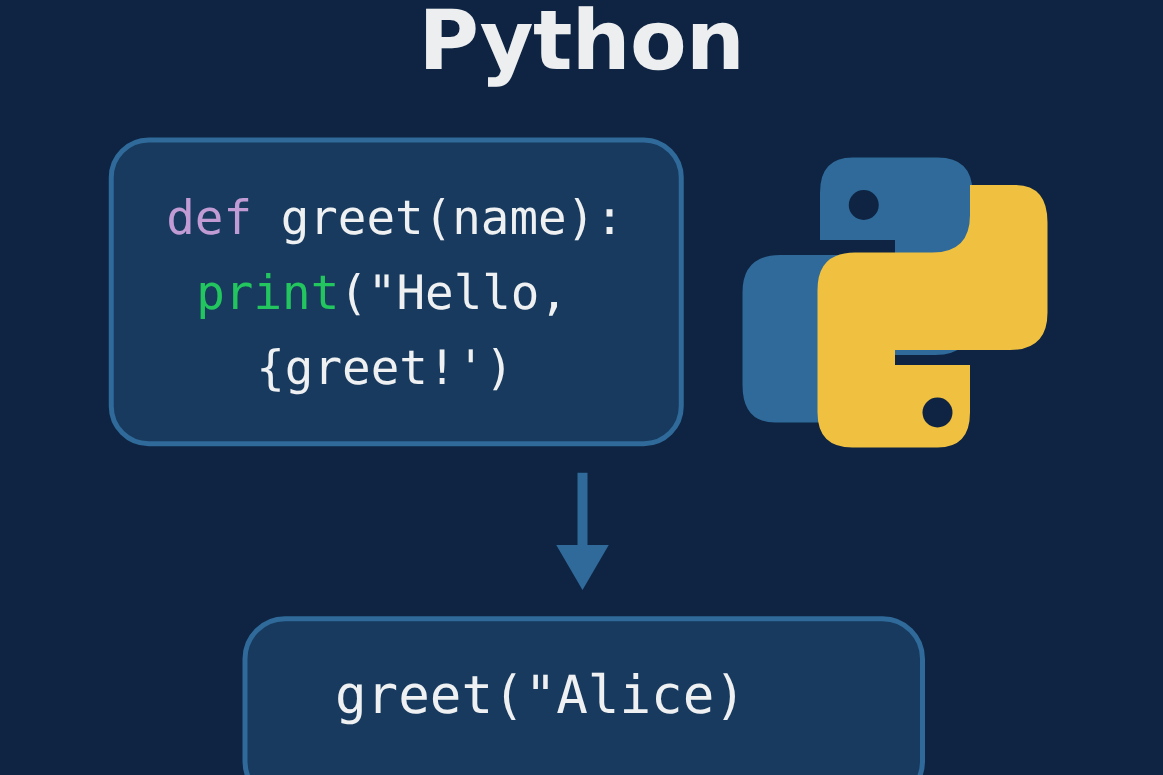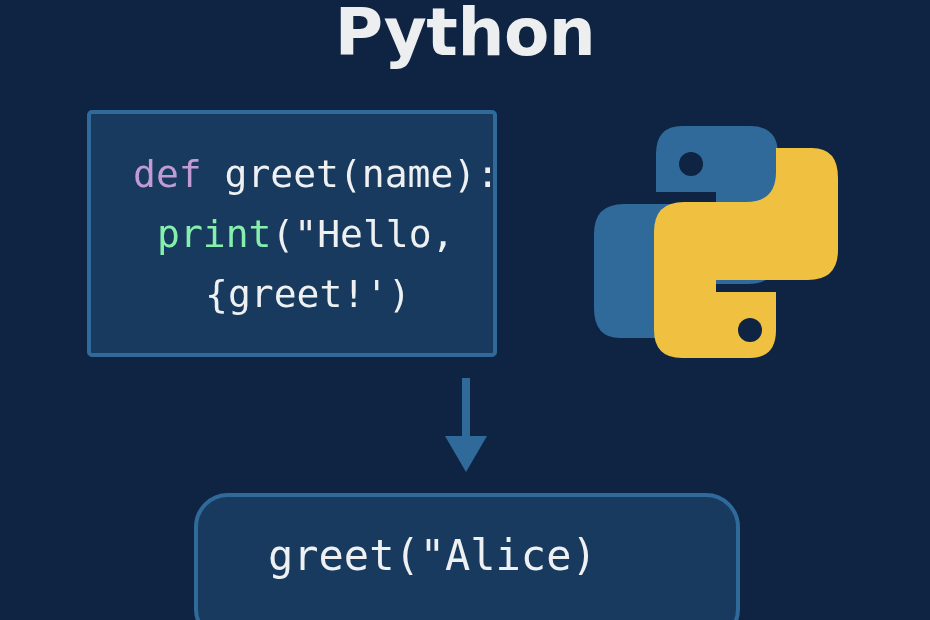--- a/index.html
+++ b/index.html
@@ -11,33 +11,33 @@
     }
     .title {
       position: absolute; left: 0; width: 930px; top: -6px;
       text-align: center;
       font-family: "DejaVu Sans", sans-serif;
       font-weight: bold; font-size: 66px; color: #eceef0;
       letter-spacing: -0.5px;
     }
     .code-box {
       position: absolute; left: 87px; top: 110px;
-      width: 410px; height: 247px;
+      width: 460px; height: 247px;
       box-sizing: border-box;
       border: 4px solid #2f6a9a;
-      border-radius: 5px;
+      border-radius: 32px;
       background: #173a5e;
     }
     .code-line {
       position: absolute; white-space: pre;
       font-family: "DejaVu Sans Mono", monospace;
       font-size: 38px; color: #eef0f2;
     }
     .kw-def { color: #c19bd4; }
-    .kw-print { color: #86efac; }
+    .kw-print { color: #22c55e; }
     .logo {
       position: absolute; left: 590px; top: 122px; width: 252px; height: 240px;
     }
     .arrow {
       position: absolute; left: 443px; top: 378px; width: 46px; height: 96px;
     }
     .call-box {
       position: absolute; left: 194px; top: 493px;
       width: 546px; height: 150px;
       box-sizing: border-box;

